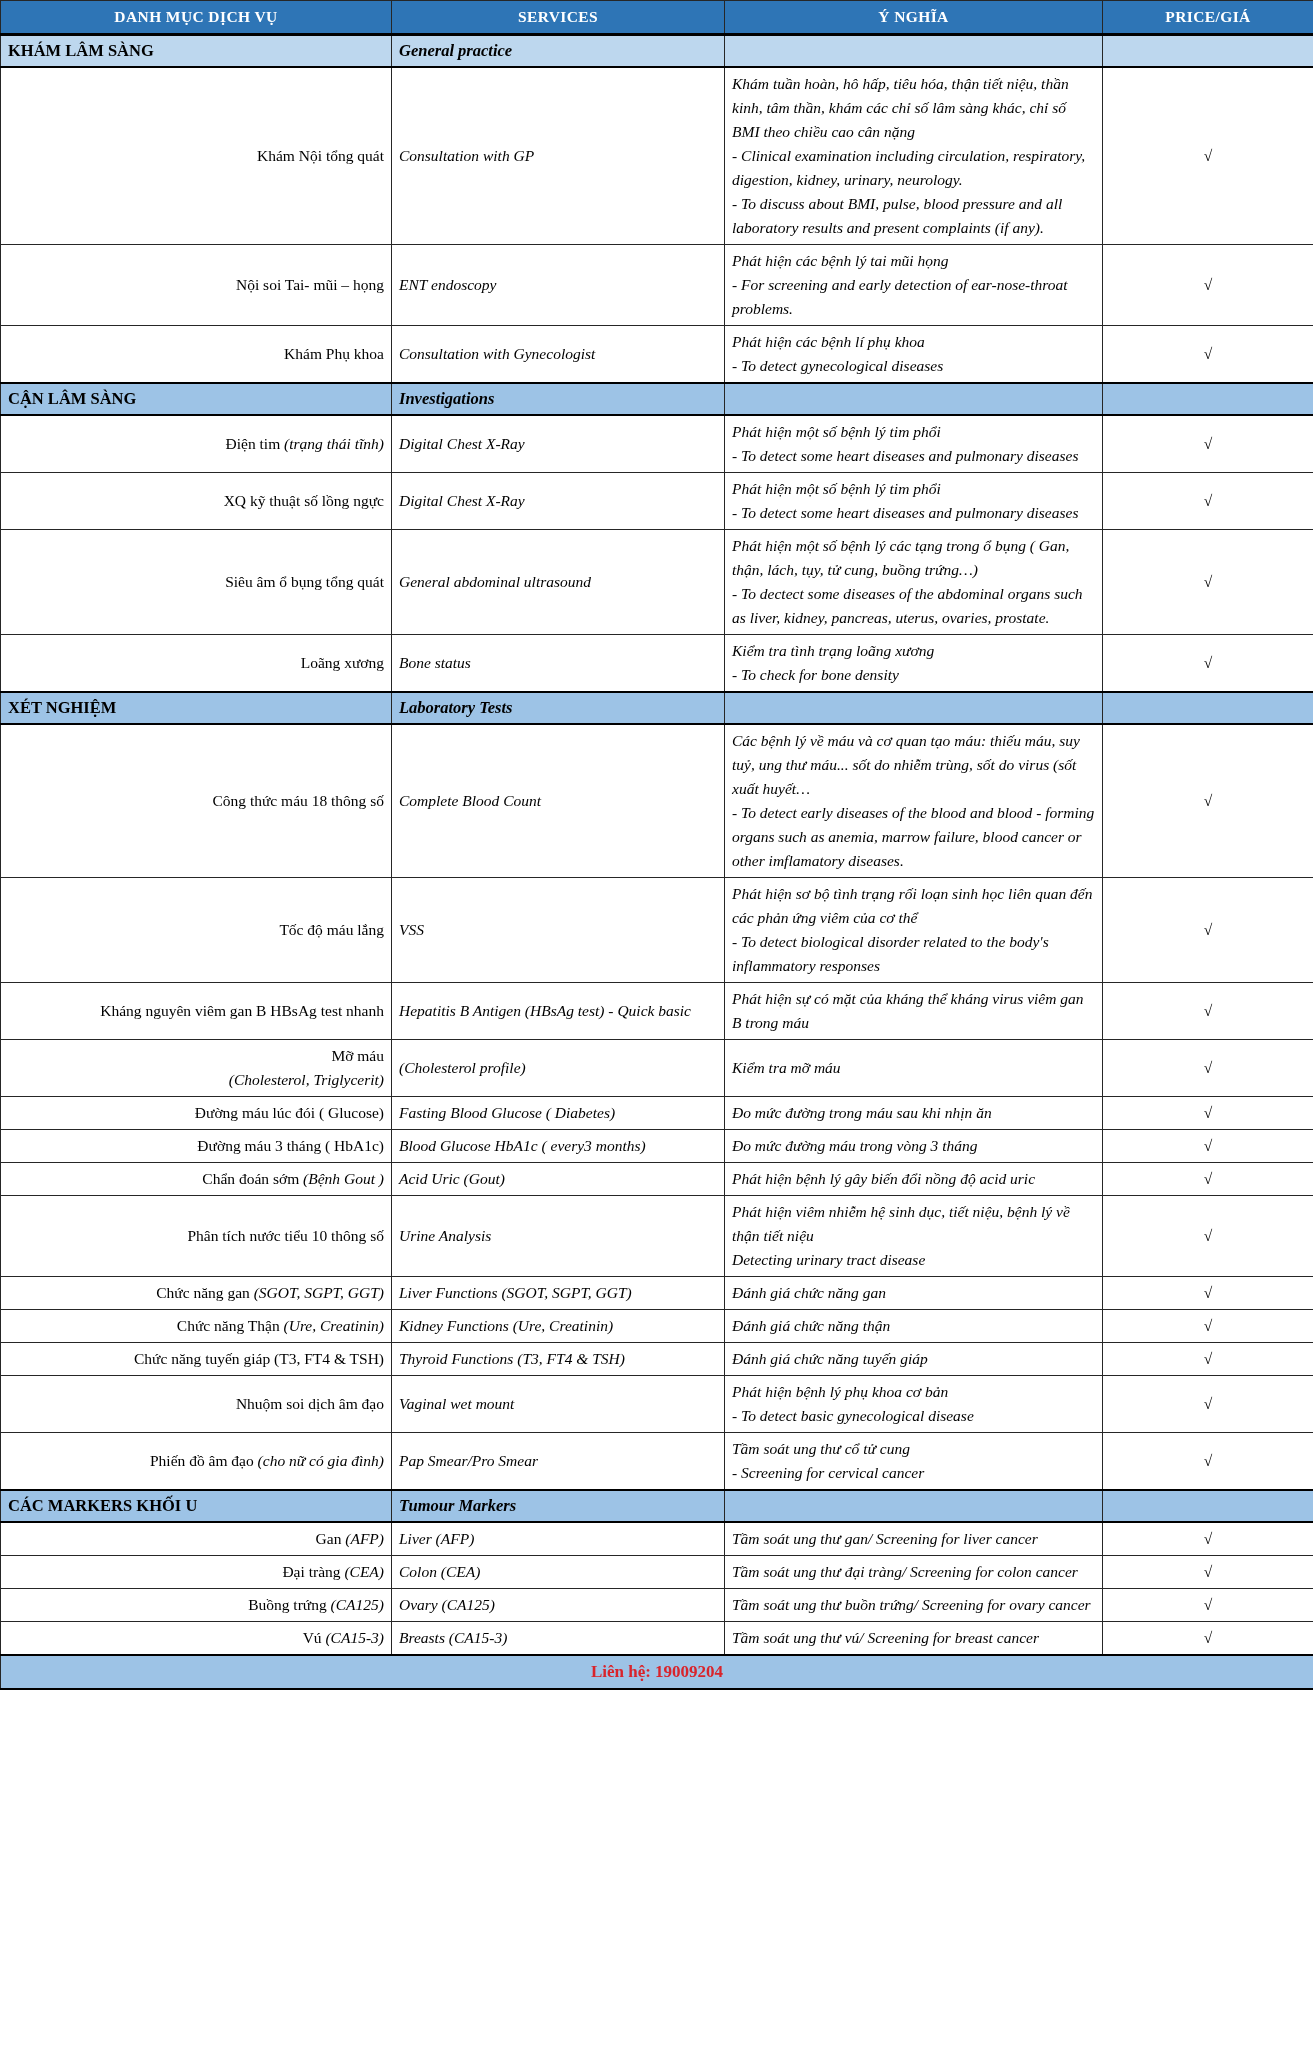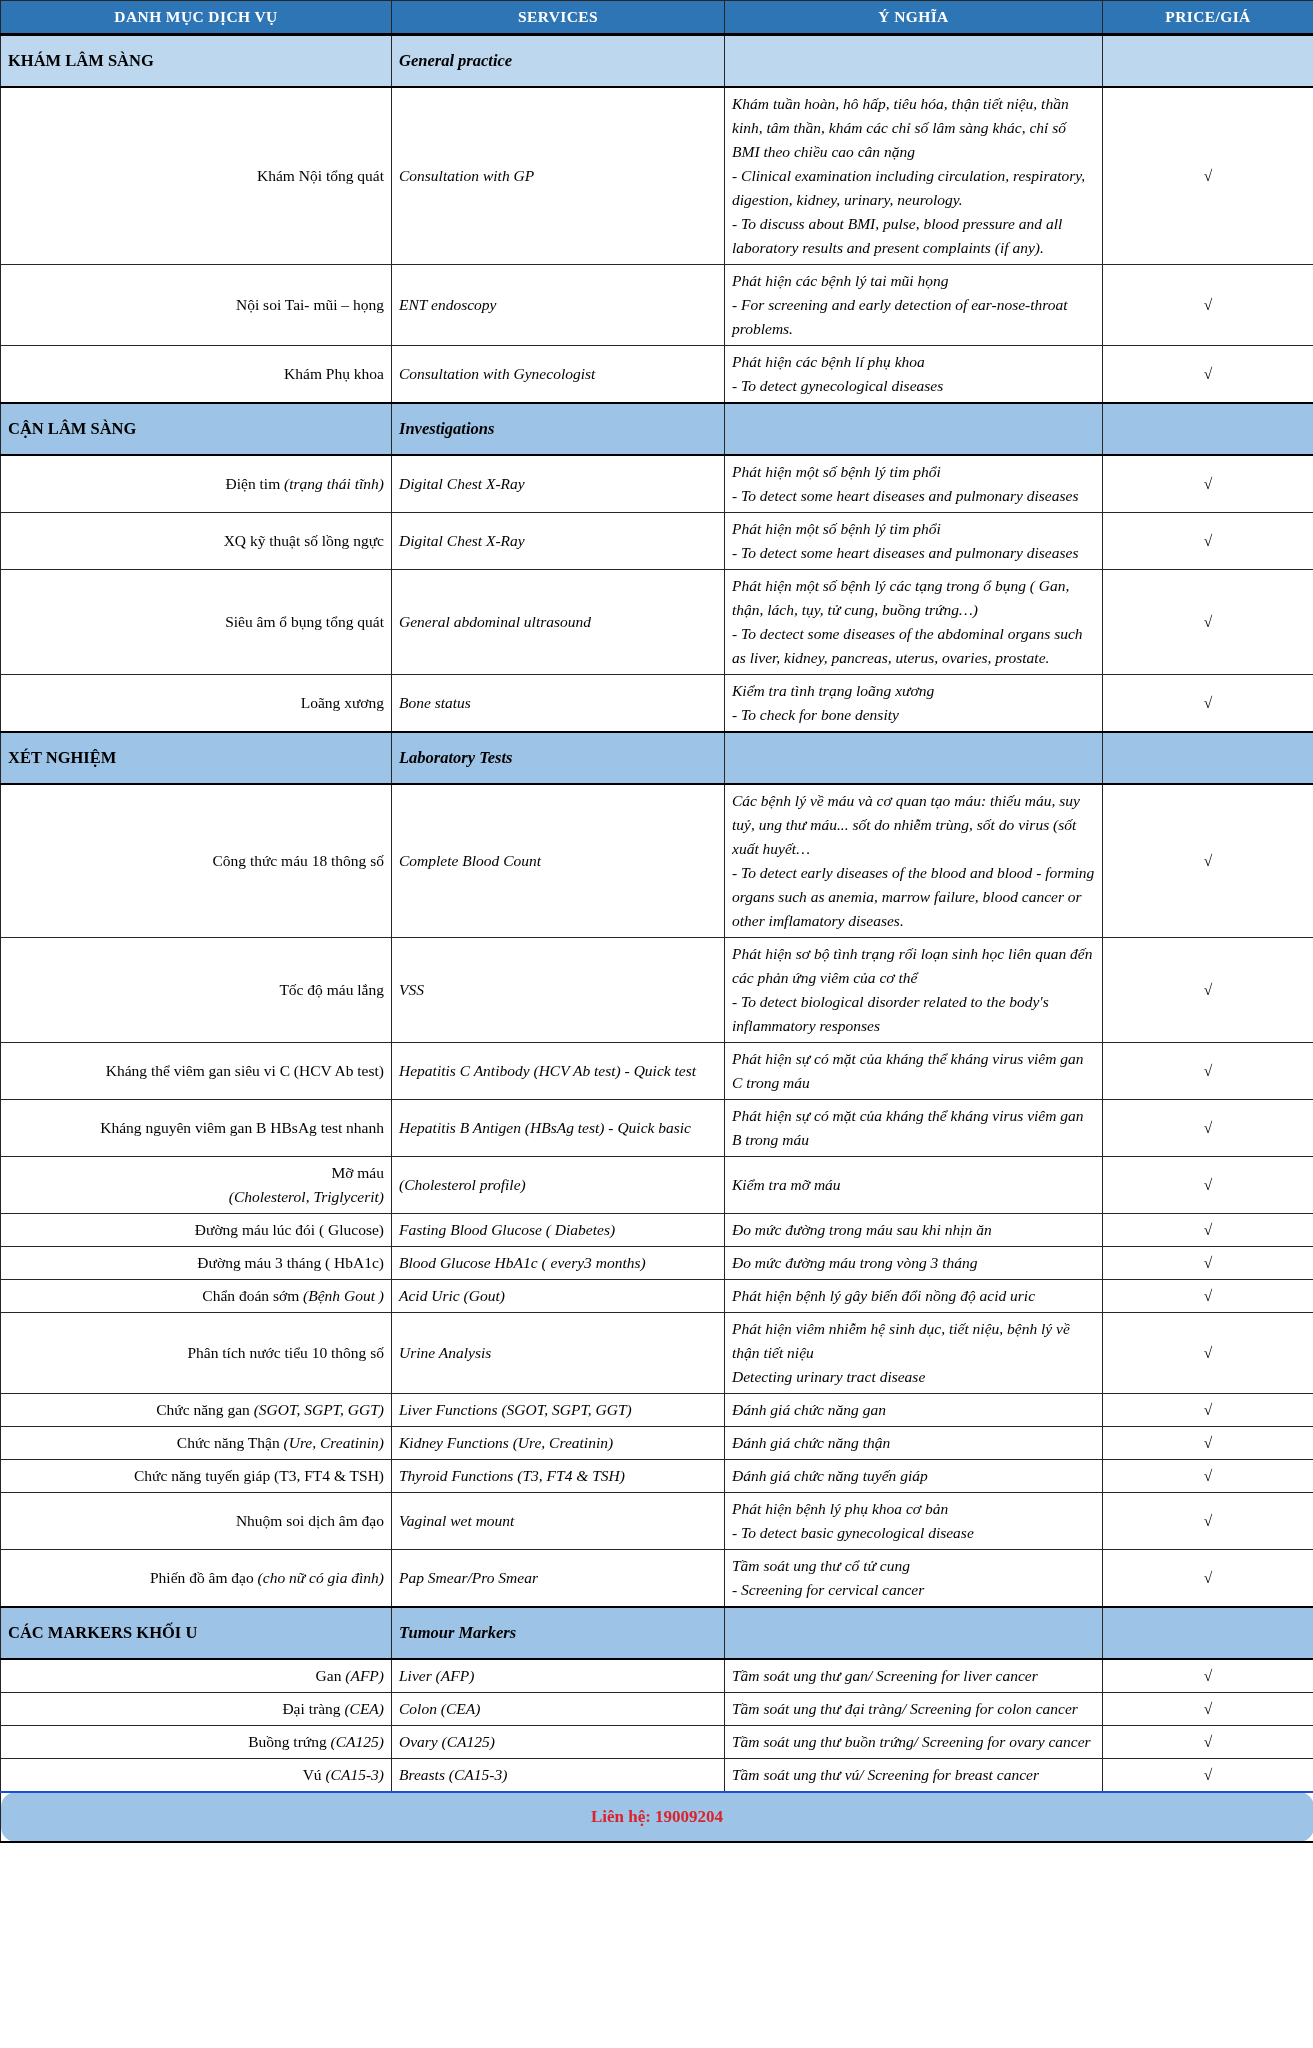--- a/index.html
+++ b/index.html
@@ -27,21 +27,21 @@
     font-weight:bold;
     font-size:15.5px;
     letter-spacing:.4px;
     text-align:center;
     padding:7px 16px;
     border-bottom:3px solid #000;
   }
   tr.section-row td{
     font-weight:bold;
     font-size:16.5px;
-    padding:13px 7px;
+    padding:3px 7px;
     border-top:2px solid #000;
     border-bottom:2px solid #000;
     line-height:24px;
     margin-top:48px;
   }
   tr.section-row td.sec-en{font-style:italic;}
   tr.data-row td{
     font-size:15.5px;
     line-height:24px;
     padding:4px 7px;
@@ -51,24 +51,23 @@
   td.cat-cell .note{font-style:italic;}
   td.cat-cell .note.block{display:block;}
   td.svc-cell,td.mean-cell{font-style:italic;}
   td.price-cell{text-align:center;font-style:normal;font-size:15px;}
   tfoot td{
     background:var(--footer-bg);
     color:var(--footer-text);
     font-weight:bold;
     font-size:17px;
     text-align:center;
-    padding:14px 4px;
-    border-top:2px solid #1d4ed8;
+    padding:6px 4px;
+    border-top:2px solid #000000;
     border-bottom:2px solid #000;
-    border-radius:15px;
   }
   .bottom-gap{height:6px;background:#fff;}
 </style>
 </head>
 <body>
 
 <table id="price-table">
   <colgroup>
     <col style="width:391px">
     <col style="width:333px">
@@ -178,28 +177,20 @@
       <tr class="data-row">
         <td class="cat-cell"><span class="name-main">Tốc độ máu lắng</span></td>
         <td class="svc-cell">VSS</td>
         <td class="mean-cell">
           <div class="mean-line">Phát hiện sơ bộ tình trạng rối loạn sinh học liên quan đến các phản ứng viêm của cơ thể</div>
           <div class="mean-line">- To detect biological disorder related to the body's inflammatory responses</div>
         </td>
         <td class="price-cell"><span class="check">√</span></td>
       </tr>
       <tr class="data-row">
-        <td class="cat-cell"><span class="name-main">Kháng thể viêm gan siêu vi C (HCV Ab test)</span></td>
-        <td class="svc-cell">Hepatitis C Antibody (HCV Ab test) - Quick test</td>
-        <td class="mean-cell">
-          <div class="mean-line">Phát hiện sự có mặt của kháng thể kháng virus viêm gan C trong máu</div>
-        </td>
-        <td class="price-cell"><span class="check">√</span></td>
-      </tr>
-      <tr class="data-row">
         <td class="cat-cell"><span class="name-main">Kháng nguyên viêm gan B HBsAg test nhanh</span></td>
         <td class="svc-cell">Hepatitis B Antigen (HBsAg test) - Quick basic</td>
         <td class="mean-cell">
           <div class="mean-line">Phát hiện sự có mặt của kháng thể kháng virus viêm gan B trong máu</div>
         </td>
         <td class="price-cell"><span class="check">√</span></td>
       </tr>
       <tr class="data-row">
         <td class="cat-cell"><span class="name-main">Mỡ máu</span><span class="note block">(Cholesterol, Triglycerit)</span></td>
         <td class="svc-cell">(Cholesterol profile)</td>

